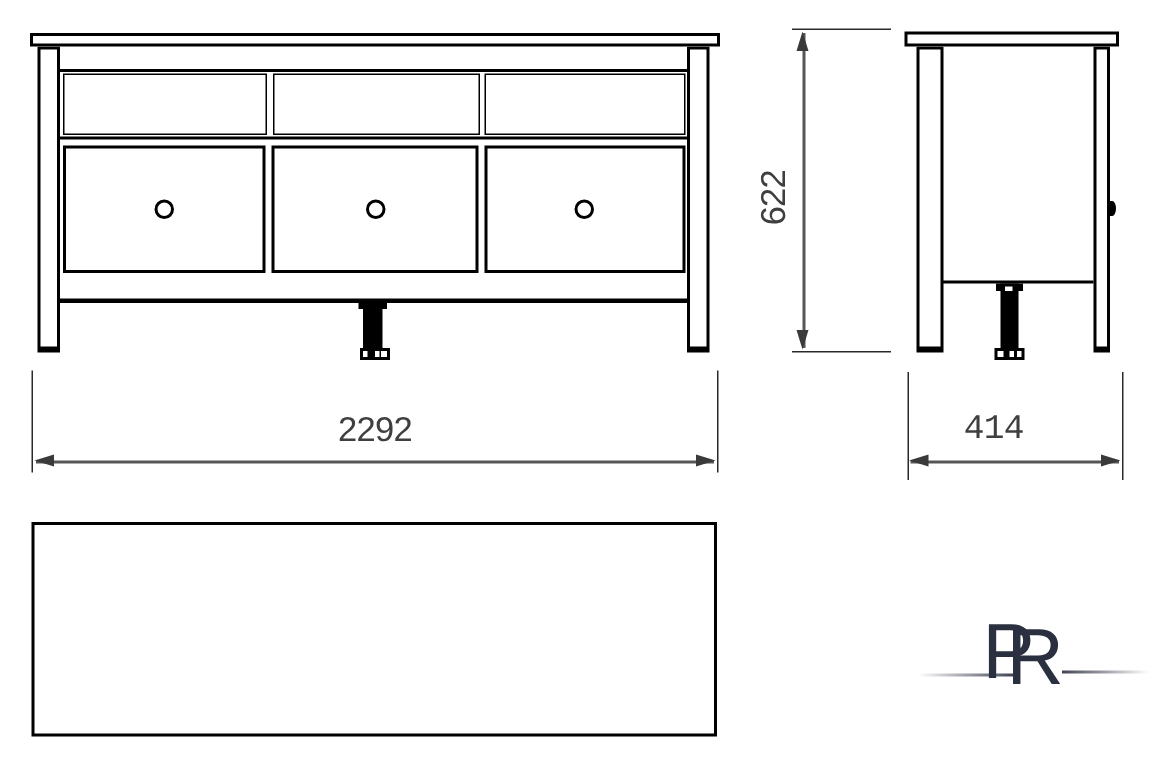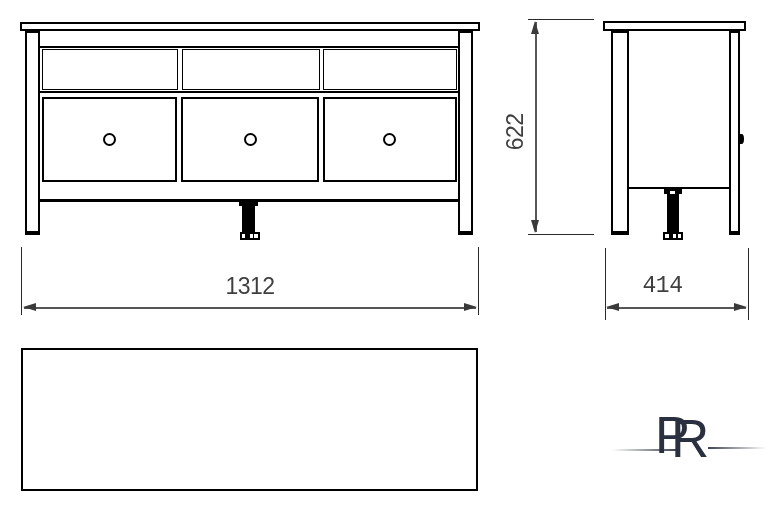--- a/index.html
+++ b/index.html
@@ -83,21 +83,21 @@
   </div>
 
   <div class="abs" style="left:21px;top:348px;width:457px;height:143px;border:2.5px solid #000;background:#fff;"></div>
 
   <div>
     <div class="abs extline" style="left:21px;top:247px;width:1.3px;height:68px;"></div>
     <div class="abs extline" style="left:477.5px;top:247px;width:1.3px;height:68px;"></div>
     <div class="abs dimline" style="left:24px;top:306.5px;width:452px;height:2px;"></div>
     <div class="abs arr arr-left" style="left:23px;top:303px;"></div>
     <div class="abs arr arr-right" style="left:464px;top:303px;"></div>
-    <div class="dimlabel" style="left:150px;top:273px;width:200px;">1312</div>
+    <div class="dimlabel" style="left:150px;top:273px;width:200px;">2292</div>
   </div>
 
   <div>
     <div class="abs extline" style="left:528px;top:18.8px;width:66px;height:1.3px;"></div>
     <div class="abs extline" style="left:528px;top:233.6px;width:66px;height:1.3px;"></div>
     <div class="abs dimline" style="left:534.5px;top:22px;width:2px;height:210px;"></div>
     <div class="abs arr arr-up" style="left:531px;top:21px;"></div>
     <div class="abs arr arr-down" style="left:531px;top:220px;"></div>
     <div class="dimlabel" style="left:480px;top:118px;width:72px;transform:rotate(-90deg);">622</div>
   </div>

